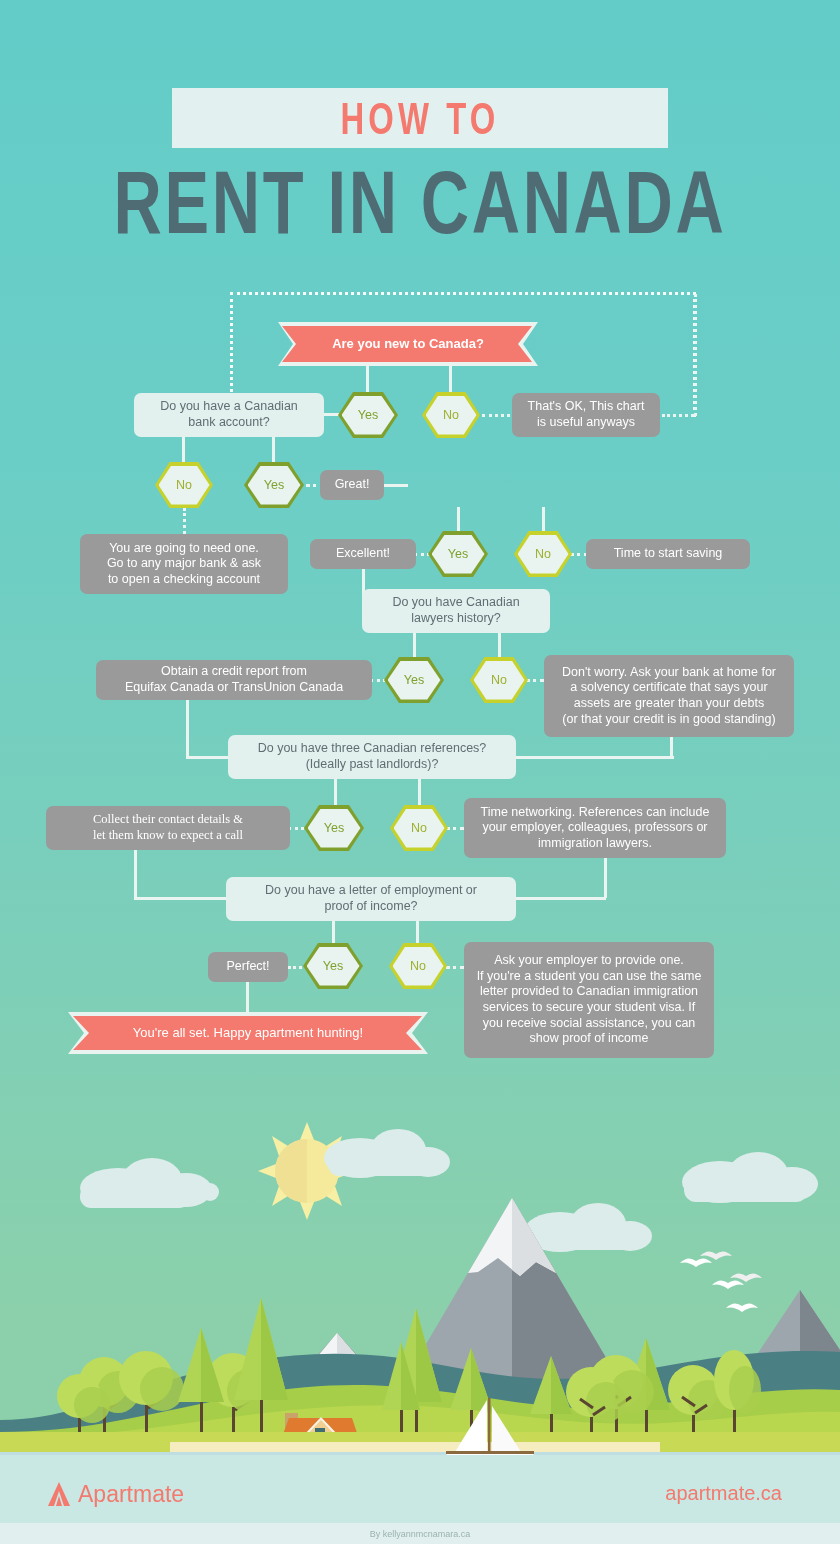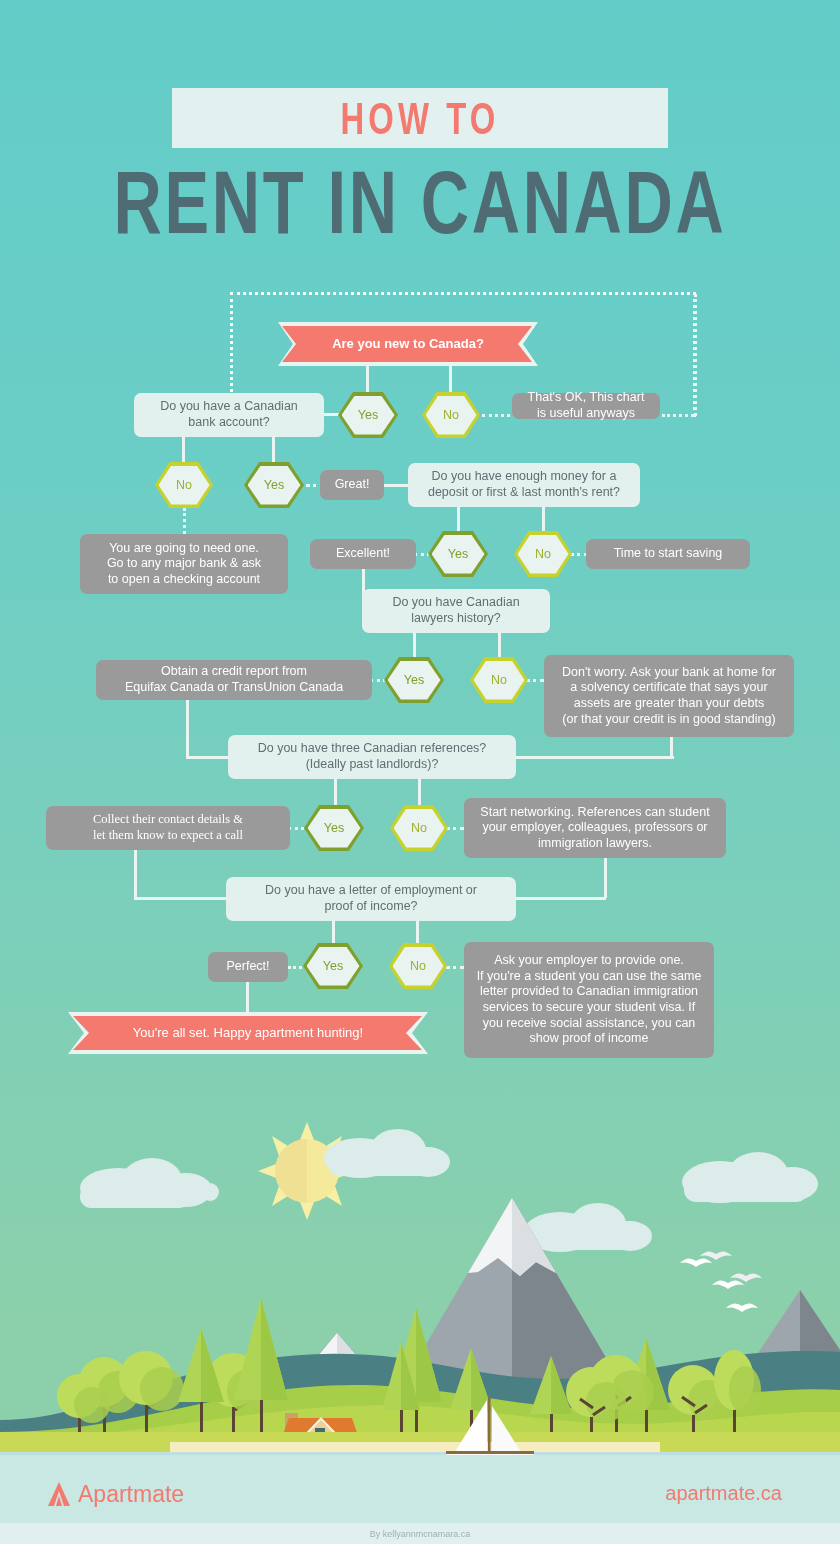--- a/index.html
+++ b/index.html
@@ -189,21 +189,21 @@
       <div class="hex-inner"></div>
       <span class="hex-label">No</span>
     </div>
 
     <div class="node q-box" style="left:134px;top:393px;width:190px;height:44px;">
       <span style="white-space:pre-line;">Do you have a Canadian
 bank account?</span>
     </div>
     <div class="line" style="left:324px;top:413px;width:16px;height:3px;"></div>
 
-    <div class="node g-box" style="left:512px;top:393px;width:148px;height:26px;">
+    <div class="node g-box" style="left:512px;top:393px;width:148px;height:44px;">
       <span style="white-space:pre-line;">That's OK, This chart
 is useful anyways</span>
     </div>
     <div class="dots" style="left:482px;top:414px;width:28px;"></div>
     <div class="dots" style="left:662px;top:414px;width:32px;"></div>
     <div class="dots-v" style="left:694px;top:294px;height:122px;"></div>
 
     <div class="line" style="left:182px;top:437px;width:3px;height:26px;"></div>
     <div class="line" style="left:272px;top:437px;width:3px;height:26px;"></div>
 
@@ -225,24 +225,20 @@
       <span style="white-space:pre-line;">You are going to need one.
 Go to any major bank &amp; ask
 to open a checking account</span>
     </div>
 
     <div class="node g-box" style="left:320px;top:470px;width:64px;height:30px;">
       <span>Great!</span>
     </div>
     <div class="line" style="left:384px;top:484px;width:24px;height:3px;"></div>
 
-    <div class="node q-box" style="left:408px;top:463px;width:232px;height:44px;">
-      <span style="white-space:pre-line;">Do you have enough money for a
-deposit or first &amp; last month's rent?</span>
-    </div>
     <div class="line" style="left:457px;top:507px;width:3px;height:26px;"></div>
     <div class="line" style="left:542px;top:507px;width:3px;height:26px;"></div>
 
     <div class="hex hex-yes" style="left:428px;top:531px;width:60px;height:46px;">
       <div class="hex-shape"></div>
       <div class="hex-inner"></div>
       <span class="hex-label">Yes</span>
     </div>
     <div class="hex hex-no" style="left:514px;top:531px;width:58px;height:46px;">
       <div class="hex-shape"></div>
@@ -318,21 +314,21 @@
       <span class="hex-label">No</span>
     </div>
 
     <div class="node g-box" style="left:46px;top:806px;width:244px;height:44px;">
       <span style="white-space:pre-line;font-family:Liberation Serif, serif;">Collect their contact details &amp;
 let them know to expect a call</span>
     </div>
     <div class="dots" style="left:288px;top:827px;width:16px;"></div>
 
     <div class="node g-box" style="left:464px;top:798px;width:262px;height:60px;">
-      <span style="white-space:pre-line;">Start networking. References can student
+      <span style="white-space:pre-line;">Time networking. References can include
 your employer, colleagues, professors or
 immigration lawyers.</span>
     </div>
     <div class="dots" style="left:446px;top:827px;width:18px;"></div>
 
     <div class="line" style="left:134px;top:850px;width:3px;height:48px;"></div>
     <div class="line" style="left:134px;top:897px;width:94px;height:3px;"></div>
     <div class="line" style="left:604px;top:858px;width:3px;height:40px;"></div>
     <div class="line" style="left:516px;top:897px;width:90px;height:3px;"></div>
 

